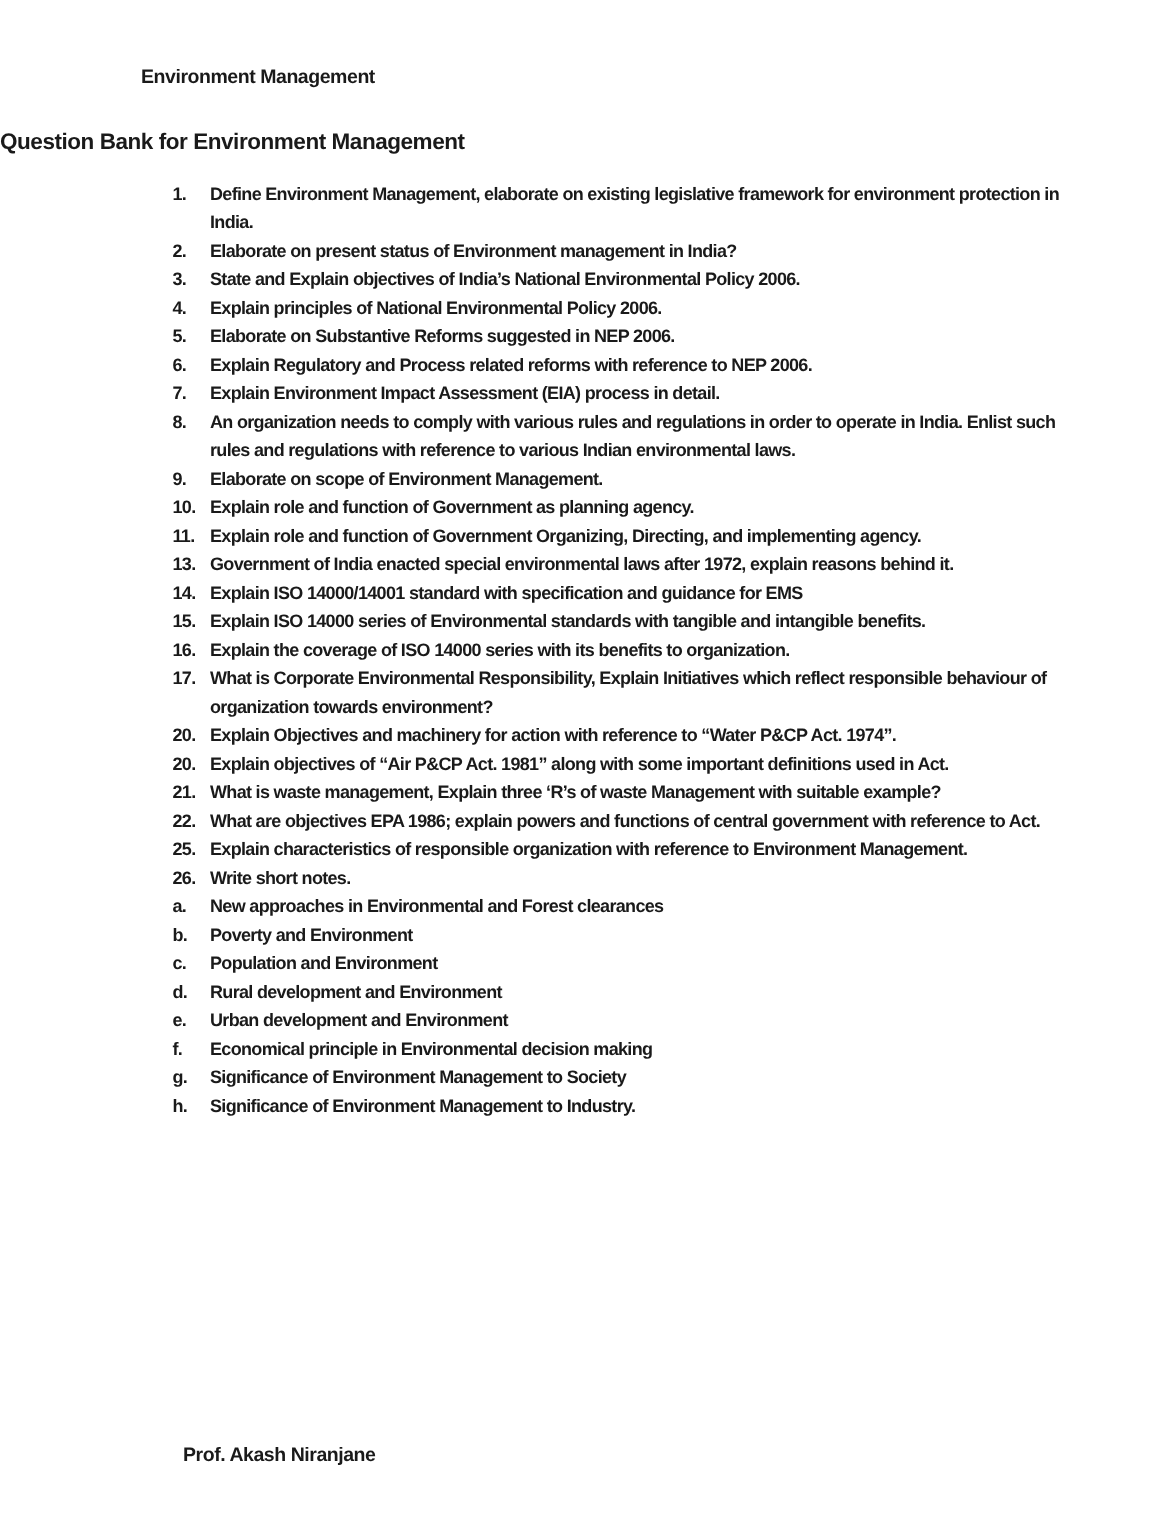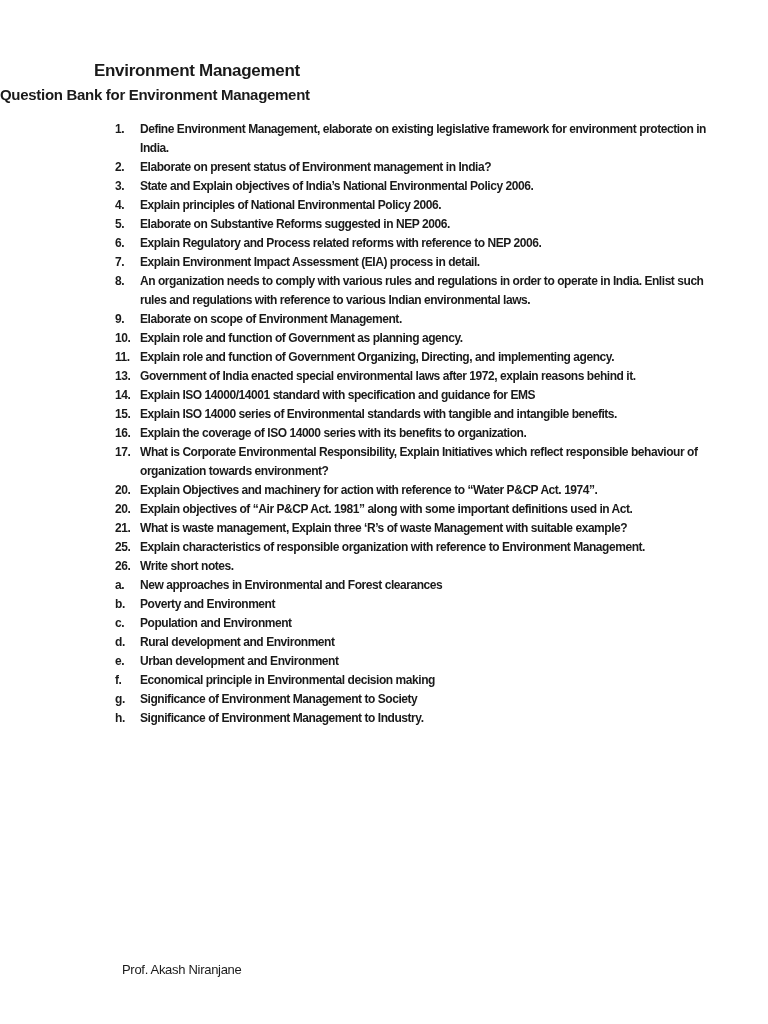--- a/index.html
+++ b/index.html
@@ -12,22 +12,22 @@
     width: 768px;
     height: 1024px;
     background: #ffffff;
     font-family: "Liberation Sans", sans-serif;
     color: #1a1a1a;
     overflow: hidden;
   }
   .doc-header {
     position: absolute;
     left: 94px;
-    top: 61px;
-    font-size: 17px;
+    top: 43px;
+    font-size: 13px;
     font-weight: bold;
     letter-spacing: -0.3px;
   }
   .doc-title {
     position: absolute;
     left: 0;
     right: 0;
     top: 86px;
     text-align: left;
     font-size: 15px;
@@ -53,21 +53,21 @@
     width: 25px;
   }
   .txt {
     flex: 1;
   }
   .doc-footer {
     position: absolute;
     left: 94px;
     top: 962px;
     font-size: 13px;
-    font-weight: normal;
+    font-weight: bold;
     letter-spacing: -0.3px;
     padding-left: 28px;
   }
 </style>
 </head>
 <body>
 
 <div class="page">
   <div class="doc-header">Environment Management</div>
 
@@ -144,20 +144,24 @@
       </div>
       <div class="row">
         <span class="num">20.</span>
         <span class="txt">Explain objectives of “Air P&amp;CP Act. 1981” along with some important definitions used in Act.</span>
       </div>
       <div class="row">
         <span class="num">21.</span>
         <span class="txt">What is waste management, Explain three ‘R’s of waste Management with suitable example?</span>
       </div>
       <div class="row">
+        <span class="num">22.</span>
+        <span class="txt">What are objectives EPA 1986; explain powers and functions of central government with reference to Act.</span>
+      </div>
+      <div class="row">
         <span class="num">25.</span>
         <span class="txt">Explain characteristics of responsible organization with reference to Environment Management.</span>
       </div>
       <div class="row">
         <span class="num">26.</span>
         <span class="txt">Write short notes.</span>
       </div>
       <div class="row">
         <span class="num">a.</span>
         <span class="txt">New approaches in Environmental and Forest clearances</span>

